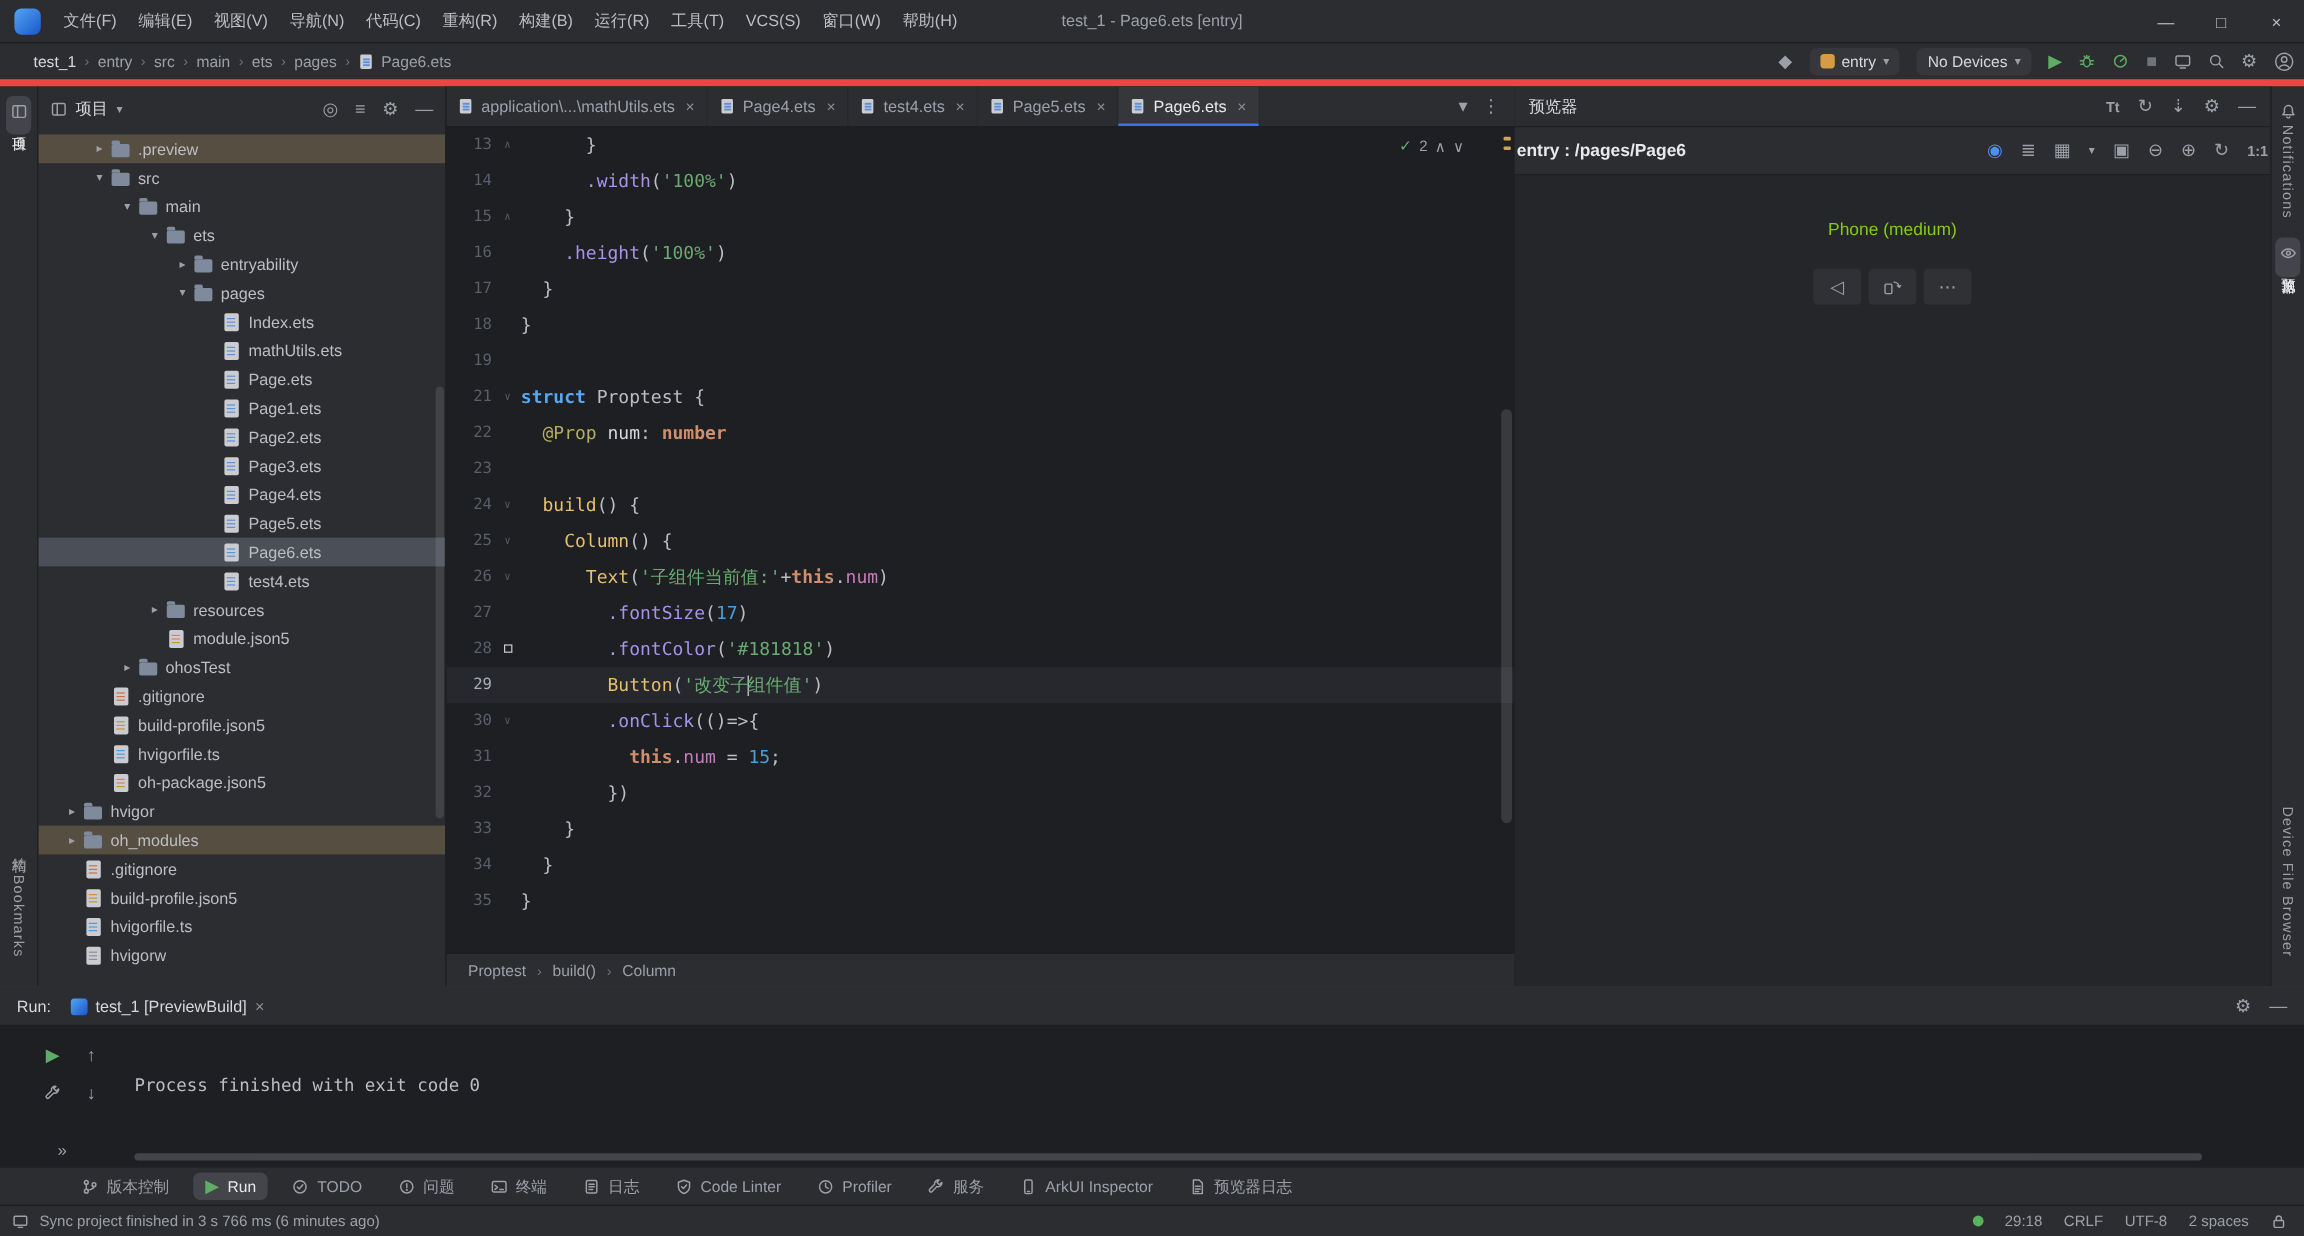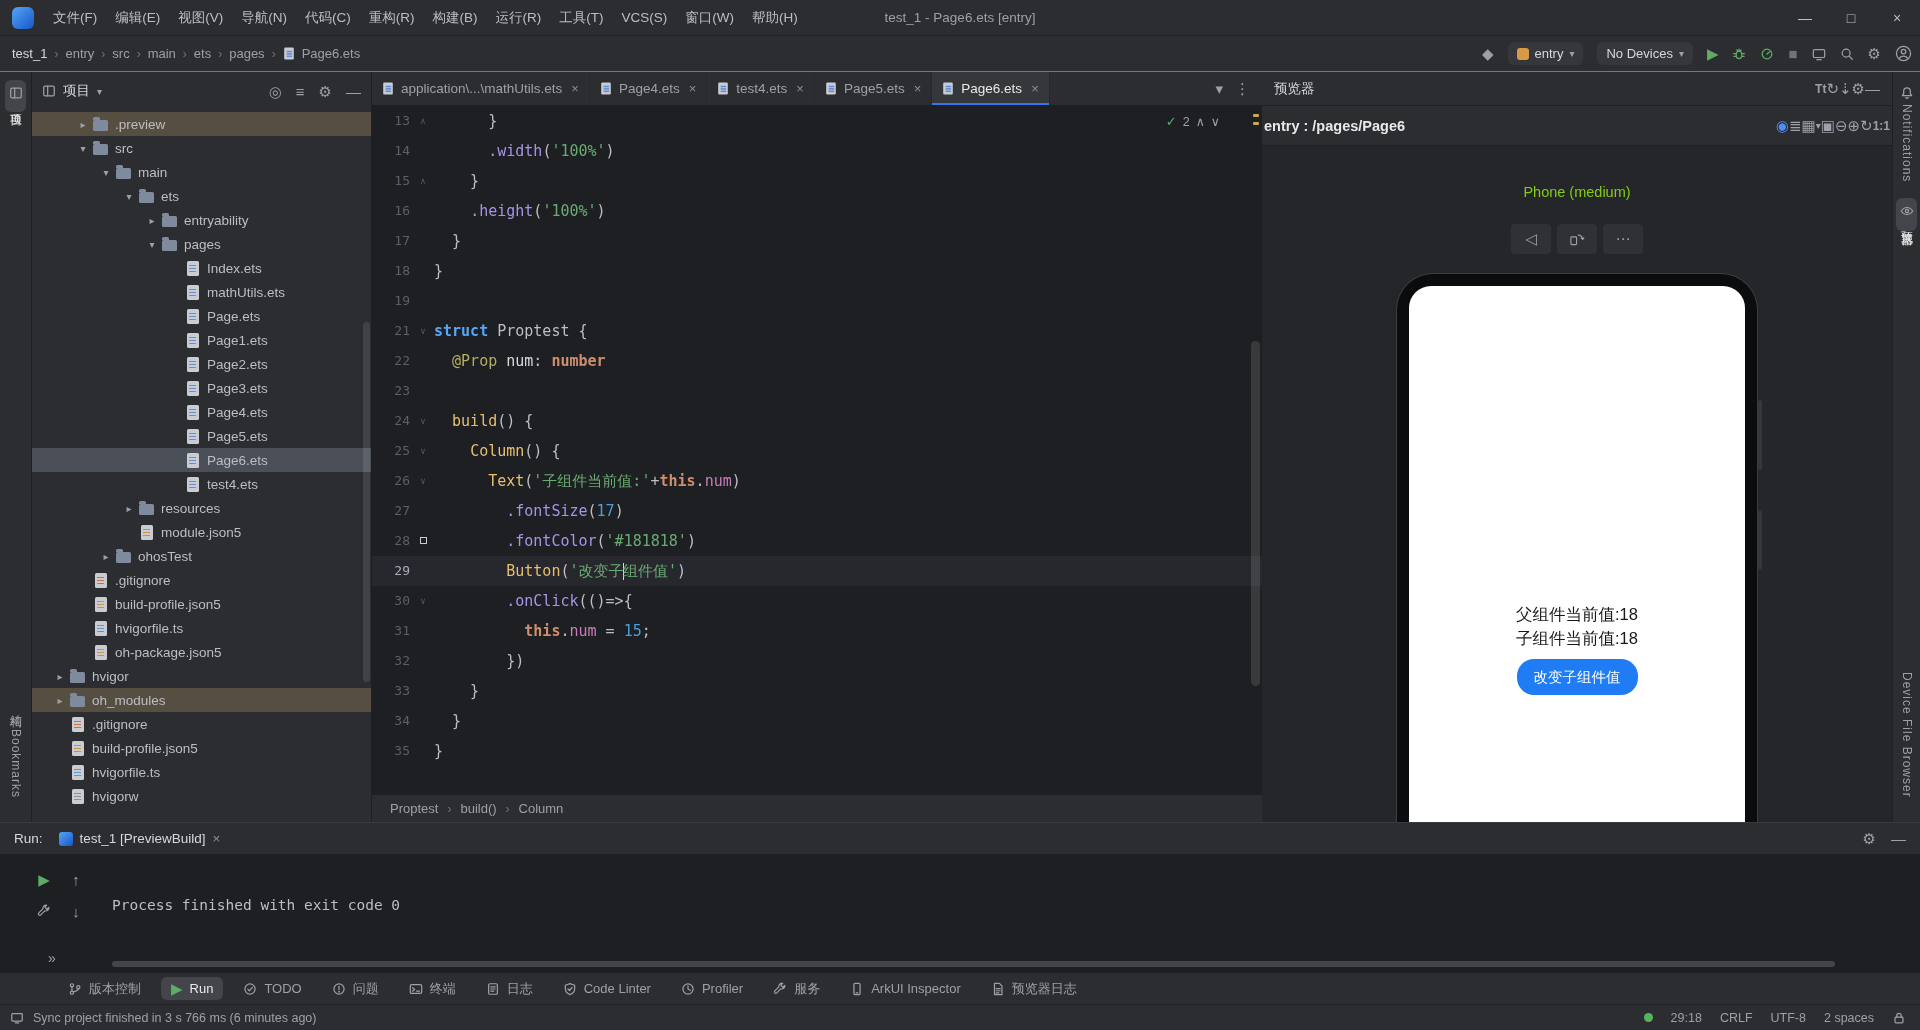--- a/index.html
+++ b/index.html
@@ -10,21 +10,21 @@
 
 .titlebar{flex:0 0 36px;height:36px;background:#2b2d30;display:flex;align-items:center;position:relative;border-bottom:1px solid #1e1f22;}
 .logo{width:22px;height:22px;border-radius:6px;margin:0 10px 0 12px;background:linear-gradient(135deg,#53a6f5,#1a56c9);}
 .menus{display:flex;}
 .menu-item{padding:4px 9px;line-height:36px;font-size:13.5px;color:#bcbec4;cursor:default;}
 .win-title{position:absolute;left:50%;transform:translateX(-50%);color:#9da0a8;font-size:13.5px;white-space:nowrap;}
 .win-controls{margin-left:auto;display:flex;}
 .win-btn{width:46px;text-align:center;line-height:36px;color:#bcbec4;font-size:14px;}
 
 
-.toolbar2{flex:0 0 36px;height:36px;background:#2b2d30;display:flex;align-items:center;border-bottom:1px solid #ef4444;padding:0 8px 0 12px;justify-content:space-between;}
+.toolbar2{flex:0 0 36px;height:36px;background:#2b2d30;display:flex;align-items:center;border-bottom:6px solid #ef4444;padding:0 8px 0 28px;justify-content:space-between;}
 .crumbs{display:flex;align-items:center;gap:7px;font-size:13px;color:#9da0a8;white-space:nowrap;}
 .crumb-first{color:#d6d8dd;}
 .crumb-sep{color:#6f737a;font-size:12px;}
 .tb-right{margin-left:auto;display:flex;align-items:center;gap:14px;}
 .chip{display:flex;align-items:center;gap:6px;padding:4px 9px;border-radius:6px;background:#35373b;font-size:13px;color:#d6d8dd;}
 .chip .dd{color:#9da0a8;font-size:10px;}
 .mod-ic{width:12px;height:12px;border-radius:3px;background:#d79b45;}
 .ic{display:inline-flex;align-items:center;justify-content:center;line-height:1;color:#9da0a8;font-size:15px;}
 .ic svg{display:block;}
 .ic.green{color:#5fad65;}
@@ -85,21 +85,21 @@
 .inspect{position:absolute;top:8px;right:42px;display:flex;align-items:center;gap:6px;font-size:12.5px;color:#9da0a8;}
 .inspect .ok{color:#5fad65;font-size:13px;}
 .ed-scroll{position:absolute;right:2px;top:235px;width:9px;height:345px;background:rgba(255,255,255,.12);border-radius:5px;}
 .stripe-mark{position:absolute;right:3px;width:6px;height:3px;background:#d0a64b;border-radius:1px;}
 .ed-crumb{flex:0 0 28px;height:28px;background:#2b2d30;border-top:1px solid #1e1f22;display:flex;align-items:center;padding-left:18px;gap:9px;font-size:13px;color:#9da0a8;}
 
 
 .prev{flex:1;display:flex;flex-direction:column;background:#242629;min-width:0;}
 .prev-h1{flex:0 0 34px;height:34px;background:#2b2d30;display:flex;align-items:center;padding:0 12px;border-bottom:1px solid #1e1f22;}
 .prev-h1 .ptitle{font-size:13.5px;color:#d6d8dd;}
-.hics{margin-left:auto;display:flex;align-items:center;color:#9da0a8;font-size:13.5px;}
+.hics{margin-left:auto;display:flex;gap:15px;align-items:center;color:#9da0a8;font-size:13.5px;}
 .prev-h2{flex:0 0 40px;height:40px;background:#2b2d30;display:flex;align-items:center;padding:0 2px;border-bottom:1px solid #1e1f22;}
 .prev-h2 .target{font-size:14.5px;font-weight:bold;color:#e8e9ea;}
 .prev-body{flex:1;position:relative;overflow:hidden;display:flex;flex-direction:column;align-items:center;}
 .dev-label{margin-top:38px;font-size:14.5px;color:#84cc16;}
 .dev-controls{margin-top:24px;display:flex;gap:6px;}
 .dc-btn{width:40px;height:30px;border-radius:4px;background:#2f3134;display:flex;align-items:center;justify-content:center;color:#9da0a8;font-size:15px;}
 .phone{margin-top:20px;flex:0 0 auto;width:360px;height:700px;background:#0b0c0e;border-radius:36px;position:relative;padding:12px;box-shadow:0 0 0 1px #3a3d42;}
 .phone-screen{width:100%;height:100%;background:#ffffff;border-radius:22px;position:relative;overflow:hidden;}
 .pbtn{position:absolute;width:4px;background:#35373a;border-radius:2px;right:-5px;}
 .screen-content{position:absolute;top:316px;left:0;right:0;text-align:center;color:#181818;font-size:16.5px;line-height:24px;}
@@ -696,31 +696,20 @@
         <div class="dev-controls" id="devctl">
             <div class="dc-btn">◁</div>
             <div class="dc-btn">
               <svg viewBox="0 0 18 16" width="16" height="14" fill="none" stroke="currentColor" stroke-width="1.3" stroke-linecap="round">
                 <rect x="2" y="5.5" width="6.5" height="9" rx="1"></rect>
                 <path d="M10.5 3.5a5 5 0 0 1 5 5m0 0l-1.7-1.5m1.7 1.5l1.3-1.7"></path>
               </svg>
             </div>
             <div class="dc-btn">⋯</div>
           </div>
-        <div class="phone">
-          <div class="pbtn" style="top:126px;height:70px"></div>
-          <div class="pbtn" style="top:236px;height:60px"></div>
-          <div class="phone-screen">
-            <div class="screen-content">
-              <div>父组件当前值:18</div>
-              <div>子组件当前值:18</div>
-              <div class="screen-btn" id="screenbtn" style="background: rgb(31, 124, 244);">改变子组件值</div>
-            </div>
-          </div>
-        </div>
       </div>
     </div>
 
     <div class="strip right" id="rstrip">
         <div class="strip-btn">
           <span class="ic ">
             <svg viewBox="0 0 16 16" width="14" height="14" fill="none" stroke="currentColor" stroke-width="1.4" stroke-linecap="round" stroke-linejoin="round">
               <path d="M8 2.2a3.8 3.8 0 0 1 3.8 3.8v2.8L13.3 11H2.7l1.5-2.2V6A3.8 3.8 0 0 1 8 2.2z"></path>
               <path d="M6.6 13.2a1.5 1.5 0 0 0 2.8 0"></path>
             </svg>

